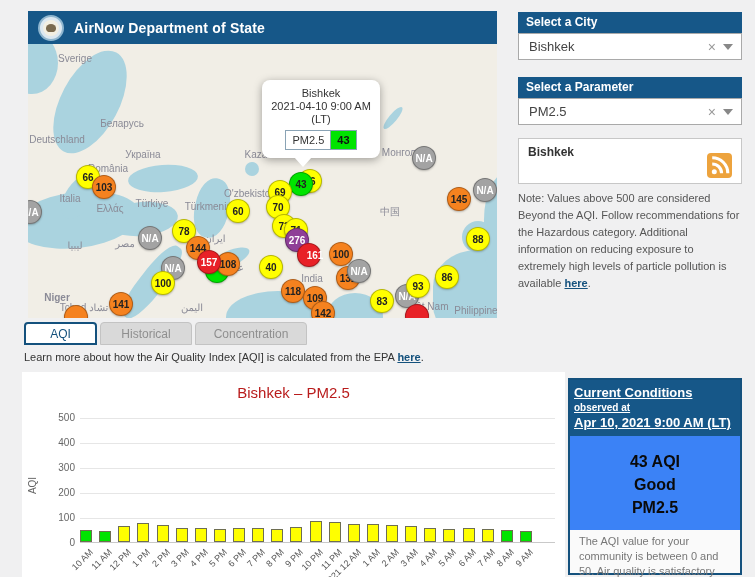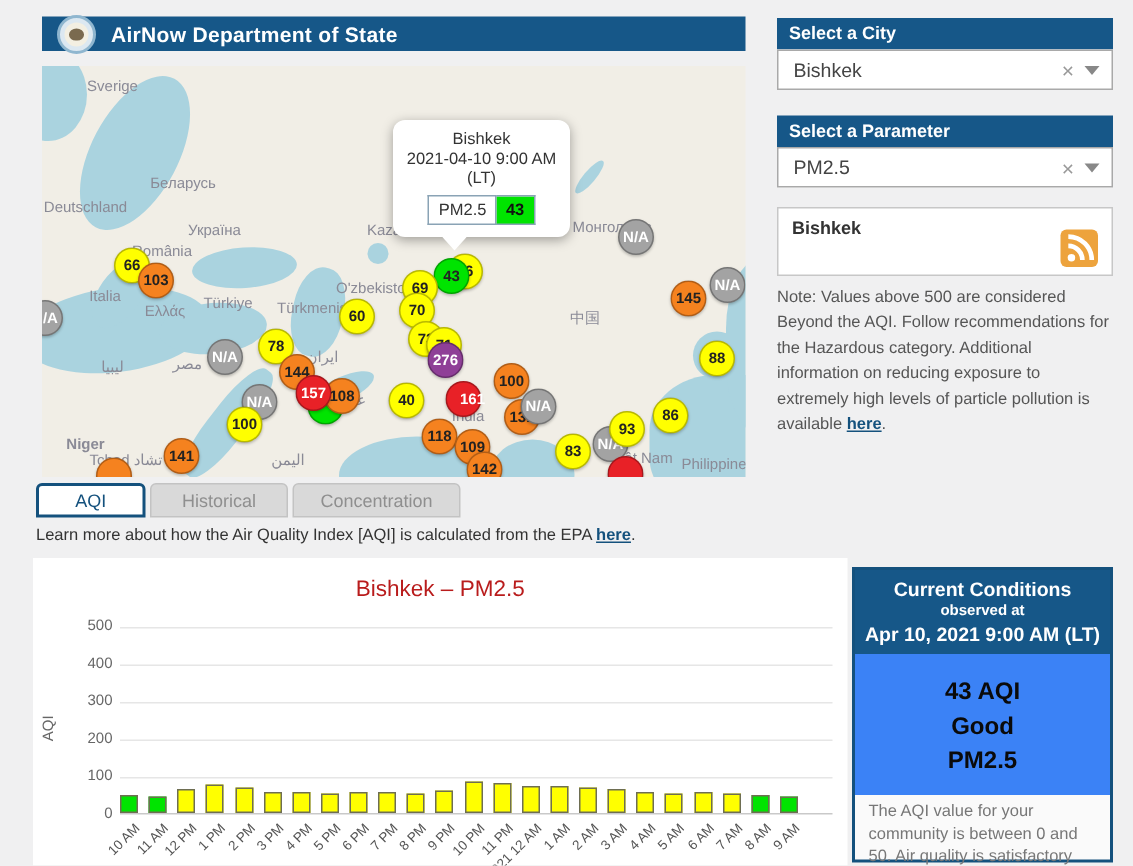--- a/index.html
+++ b/index.html
@@ -2,21 +2,21 @@
 <html><head>
 <meta charset="utf-8">
 <style>
   * { margin:0; padding:0; box-sizing:border-box; }
   html,body { width:755px; height:577px; }
   body { font-family:"Liberation Sans", sans-serif; background:#f0f0f1; position:relative; overflow:hidden; }
 
   .page { position:absolute; inset:0; }
 
   
-  .app-header { position:absolute; left:28px; top:11px; width:469px; height:23px;
+  .app-header { position:absolute; left:28px; top:11px; width:469px; height:33px;
     background:#165788; display:flex; align-items:center; padding-left:10px; }
   .seal { width:26px; height:26px; border-radius:50%; background:#dce8f1; border:2px solid #8fb6cf;
     display:flex; align-items:center; justify-content:center; }
   .seal-inner { width:16px; height:16px; border-radius:50%; background:#f3efe2; position:relative; overflow:hidden; }
   .seal-inner::after { content:""; position:absolute; left:3px; top:4px; width:10px; height:8px;
     background:#7a6a4f; border-radius:50% 50% 45% 45%; }
   .app-title { color:#ffffff; font-size:14px; font-weight:bold; margin-left:10px; letter-spacing:.2px; }
 
   
   .map { position:absolute; left:28px; top:44px; width:469px; height:274px; background:#f1eee6;
@@ -84,21 +84,21 @@
   .rss-city { font-size:12px; font-weight:bold; color:#333; padding:6px 0 0 9px; }
   .rss-icon { position:absolute; right:9px; bottom:5px; width:25px; height:25px; background:#eda33d;
     border-radius:4px; display:flex; align-items:flex-end; justify-content:flex-start; cursor:pointer; }
 
   .note { position:absolute; left:518px; top:190px; width:226px; font-size:11px; color:#555;
     line-height:17px; }
 
   
   .conditions { position:absolute; left:568px; top:378px; width:174px; height:197px;
     border:2px solid #14517d; background:#fafafa; }
-  .cond-header { background:#165788; color:#fff; text-align:center; padding:5px 4px 6px; }
+  .cond-header { background:#165788; color:#fff; padding:5px 4px 6px;text-decoration:underline; }
   .cond-title { font-size:13px; font-weight:bold; }
   .cond-sub { font-size:10px; font-weight:bold; margin-top:2px; }
   .cond-date { font-size:13px; font-weight:bold; margin-top:2px; }
   .cond-aqi { background:#3b82f6; text-align:center; padding:14px 0 11px; }
   .cond-aqi div { font-size:16px; font-weight:bold; color:#0a0a0a; line-height:23px; }
   .cond-health-title { text-align:center; font-size:11px; font-weight:bold; color:#222; margin-top:7px; }
   .cond-health-text { font-size:11px; color:#777; line-height:15px; padding:4px 9px 0; }
 </style>
 </head>
 <body>
@@ -172,21 +172,21 @@
         <div class="marker yellow" style="left: 123px; top: 227px;">100</div>
         <div class="marker orange" style="left: 81px; top: 248px;">141</div>
         <div class="marker orange" style="left: 36px; top: 261px;"></div>
         <div class="marker yellow" style="left: 270px; top: 125px;">66</div>
         <div class="marker green" style="left: 261px; top: 128px;">43</div>
         <div class="marker yellow" style="left: 240px; top: 136px;">69</div>
         <div class="marker yellow" style="left: 238px; top: 151px;">70</div>
         <div class="marker yellow" style="left: 244px; top: 170px;">73</div>
         <div class="marker yellow" style="left: 256px; top: 174px;">71</div>
         <div class="marker purple" style="left: 257px; top: 184px;">276</div>
-        <div class="marker red" style="left: 269px; top: 210px; padding-left: 12px;">161</div>
+        <div class="marker red" style="left: 269px; top: 199px; padding-left: 12px;">161</div>
         <div class="marker orange" style="left: 301px; top: 198px;">100</div>
         <div class="marker yellow" style="left: 231px; top: 211px;">40</div>
         <div class="marker orange" style="left: 253px; top: 235px;">118</div>
         <div class="marker orange" style="left: 275px; top: 242px;">109</div>
         <div class="marker orange" style="left: 283px; top: 257px;">142</div>
         <div class="marker orange" style="left: 308px; top: 222px;">131</div>
         <div class="marker gray" style="left: 319px; top: 215px;">N/A</div>
         <div class="marker yellow" style="left: 342px; top: 245px;">83</div>
         <div class="marker gray" style="left: 367px; top: 240px;">N/A</div>
         <div class="marker yellow" style="left: 378px; top: 230px;">93</div>

